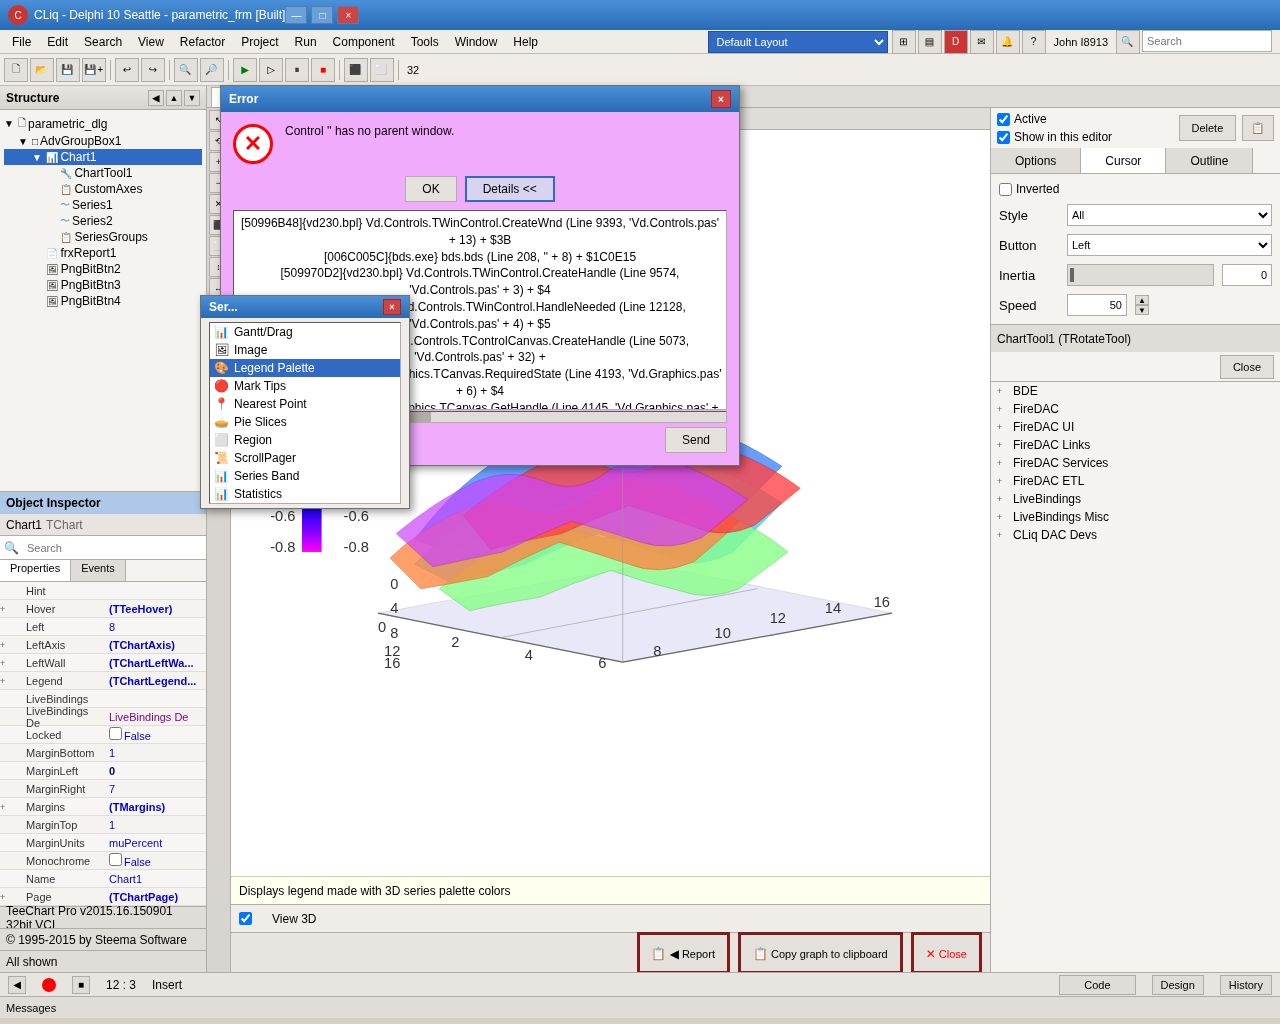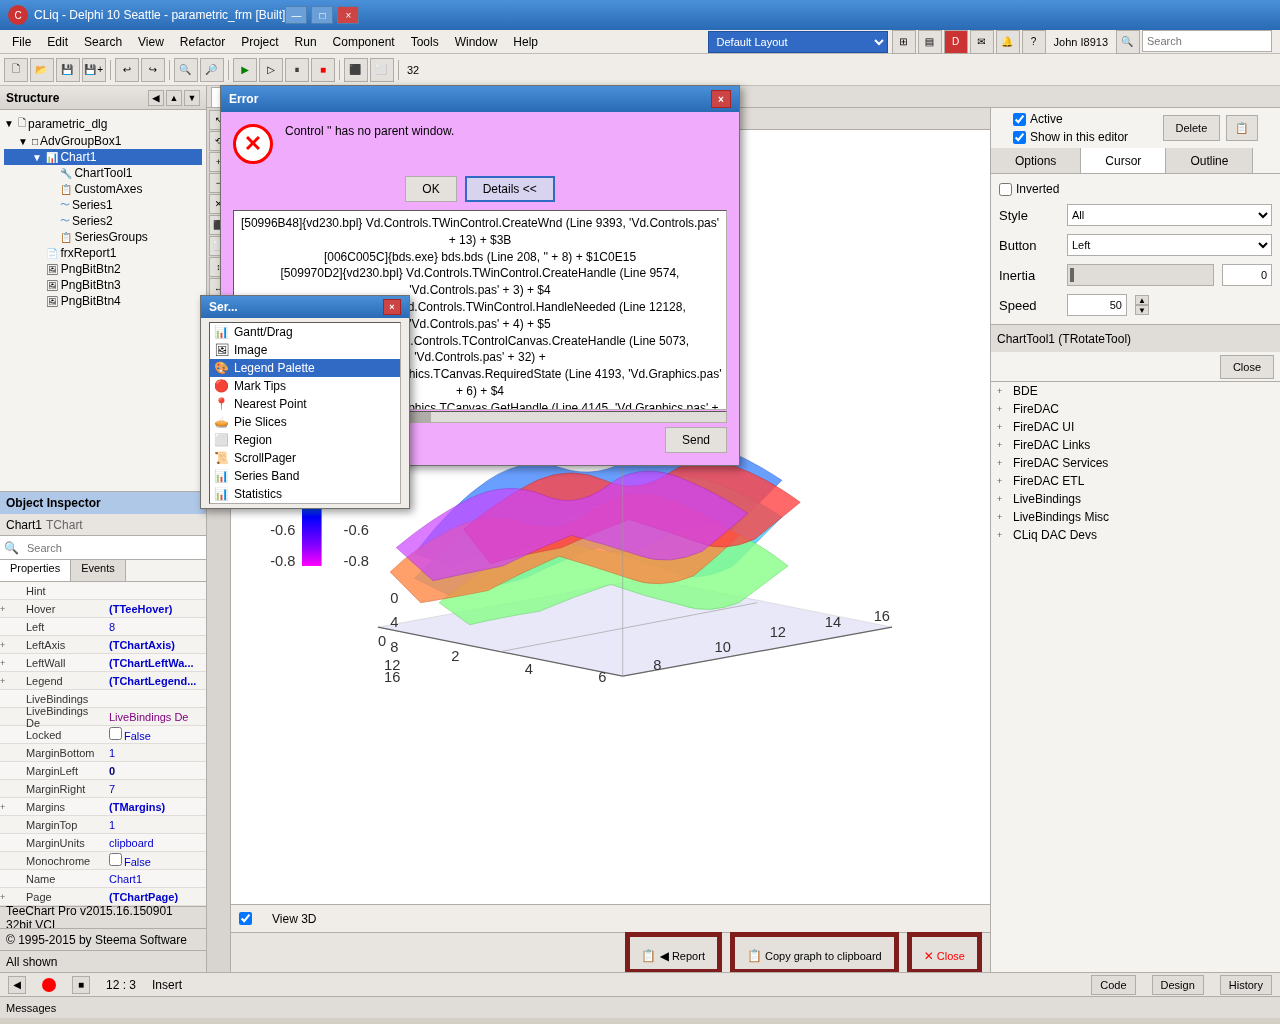--- a/index.html
+++ b/index.html
@@ -50,41 +50,41 @@
     .prop-name { width: 95px; padding-left: 16px; color: #333; font-size: 11px; flex-shrink: 0; }
     .prop-value { flex: 1; padding-left: 4px; color: #0000cc; font-size: 11px; }
     .prop-value.bold { font-weight: bold; }
     .prop-expand { width: 10px; flex-shrink: 0; font-size: 9px; color: #666; }
 
     
     .center-area { flex: 1; display: flex; flex-direction: column; overflow: hidden; }
 
     
     .right-panel { width: 290px; background: #f5f3f0; border-left: 1px solid #b0aca8; display: flex; flex-direction: column; }
-    .right-top { display: flex; align-items: center; padding: 4px 22px; gap: 6px; }
+    .right-top { display: flex; align-items: center; padding: 4px 6px; gap: 6px; }
     .right-tabs { display: flex; height: 26px; border-bottom: 1px solid #b0aca8; }
     .right-tab { padding: 2px 24px; border-right: 1px solid #b0aca8; cursor: pointer; background: #e0dcd8; font-size: 12px; display: flex; align-items: center; }
     .right-tab.active { background: white; }
 
     .cursor-panel { padding: 8px; display: flex; flex-direction: column; gap: 8px; }
     .field-row { display: flex; align-items: center; gap: 8px; }
     .field-label { width: 60px; font-size: 13px; }
     .field-combo { height: 22px; flex: 1; font-size: 11px; border: 1px solid #b0aca8; background: white; }
     .field-input { height: 22px; width: 50px; font-size: 11px; border: 1px solid #b0aca8; text-align: right; padding: 0 4px; }
     .spinner-btns { display: flex; flex-direction: column; }
     .spin-btn { height: 10px; width: 14px; background: #e0dcd8; border: 1px solid #b0aca8; font-size: 8px; display: flex; align-items: center; justify-content: center; cursor: pointer; }
 
     .checkbox-row { display: flex; align-items: center; gap: 4px; font-size: 11px; }
 
     
     .chart-content { flex: 1; background: white; position: relative; overflow: hidden; }
 
     
     .chart-bottom { height: 40px; background: #e8e4e0; border-top: 1px solid #b0aca8; display: flex; align-items: center; padding: 0 8px; gap: 8px; }
-    .chart-btn { height: 42px; padding: 12px 12px; background: #e4e0dc; border: 5px solid #7f1d1d; cursor: pointer; font-size: 11px; }
+    .chart-btn { height: 42px; padding: 12px 12px; background: #e4e0dc; border: 3px solid #7f1d1d; cursor: pointer; font-size: 11px; }
 
     
     .status-bar { height: 24px; background: #e8e4e0; display: flex; align-items: center; padding: 0 8px; border-top: 1px solid #b0aca8; gap: 16px; font-size: 11px; }
 
     
     .dialog-overlay { position: fixed; top: 0; left: 0; right: 0; bottom: 0; z-index: 100; }
     .dialog { position: absolute; width: 520px; background: #f0abfc; border: 1px solid #707070; box-shadow: 3px 3px 8px rgba(0,0,0,0.4); }
     .dialog-title { height: 26px; background: linear-gradient(to bottom, #4a90d9, #2a6ab5); display: flex; align-items: center; padding: 0 8px; color: white; font-size: 12px; font-weight: bold; }
     .dialog-title-btns { margin-left: auto; display: flex; gap: 2px; }
     .dialog-close-btn { width: 20px; height: 18px; background: #cc4444; border: 1px solid #aa2222; color: white; font-size: 10px; display: flex; align-items: center; justify-content: center; cursor: pointer; }
@@ -361,21 +361,21 @@
           <span class="prop-value bold">(TMargins)</span>
         </div>
         <div class="prop-row">
           <span class="prop-expand"> </span>
           <span class="prop-name">MarginTop</span>
           <span class="prop-value">1</span>
         </div>
         <div class="prop-row">
           <span class="prop-expand"> </span>
           <span class="prop-name">MarginUnits</span>
-          <span class="prop-value">clipboard</span>
+          <span class="prop-value">muPercent</span>
         </div>
         <div class="prop-row">
           <span class="prop-expand"> </span>
           <span class="prop-name">Monochrome</span>
           <span class="prop-value"><input type="checkbox" style="margin-right: 2px;">False</span>
         </div>
         <div class="prop-row">
           <span class="prop-expand"> </span>
           <span class="prop-name">Name</span>
           <span class="prop-value">Chart1</span>
@@ -495,20 +495,23 @@
 
               <text x="10" y="200" font-size="9" fill="#333">0</text>
               <text x="10" y="220" font-size="9" fill="#333">4</text>
               <text x="10" y="240" font-size="9" fill="#333">8</text>
               <text x="5" y="255" font-size="9" fill="#333">12</text>
               <text x="5" y="265" font-size="9" fill="#333">16</text>
             </g>
           </svg>
         </div>
 
+        <div class="chart-description">
+          <span>Displays legend made with 3D series palette colors</span>
+        </div>
 
         <div class="view3d-row">
           <input type="checkbox" checked="" style="">
           <span>View 3D</span>
         </div>
 
         <div class="chart-bottom">
           <div style="flex:1;"></div>
           <button class="chart-btn">
             <span>📋</span>
@@ -641,21 +644,21 @@
   </div>
 </div>
 
 <div class="status-bar">
   <button style="width:18px;height:18px;font-size:10px;background:#e0dcd8;border:1px solid #b0aca8;cursor:pointer;">◀</button>
   <span style="width:14px;height:14px;border-radius:50%;background:red;display:inline-block;"></span>
   <button style="width:18px;height:18px;font-size:10px;background:#e0dcd8;border:1px solid #b0aca8;cursor:pointer;">■</button>
   <span>12 : 3</span>
   <span>Insert</span>
   <div style="flex:1;"></div>
-  <button style="padding:0 8px;height:20px;background:#e0dcd8;border:1px solid #b0aca8;cursor:pointer;font-size:11px;">Code</button>
+  <button style="padding:0 24px;height:20px;background:#e0dcd8;border:1px solid #b0aca8;cursor:pointer;font-size:11px;">Code</button>
   <button style="padding:0 8px;height:20px;background:#e0dcd8;border:1px solid #b0aca8;cursor:pointer;font-size:11px;">Design</button>
   <button style="padding:0 8px;height:20px;background:#e0dcd8;border:1px solid #b0aca8;cursor:pointer;font-size:11px;">History</button>
 </div>
 
 <div style="height:22px;background:#e0dcd8;display:flex;align-items:center;padding:0 6px;border-top:1px solid #b0aca8;">
   <span style="cursor:pointer;font-size:11px;">Messages</span>
 </div>
 
 <div class="dialog-overlay">
 

